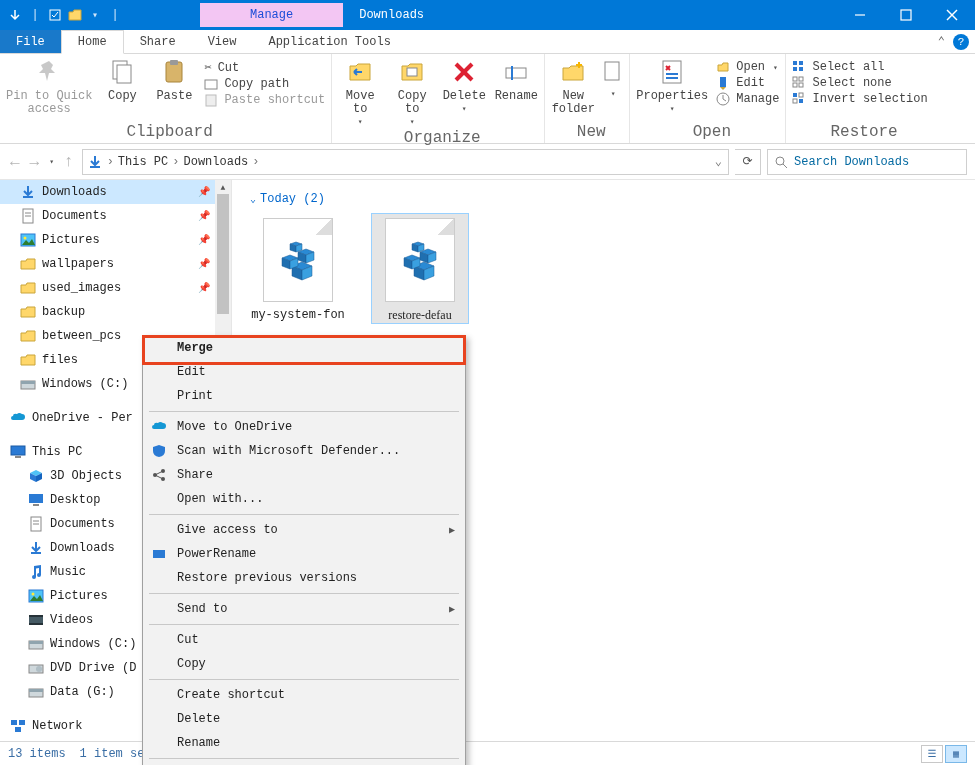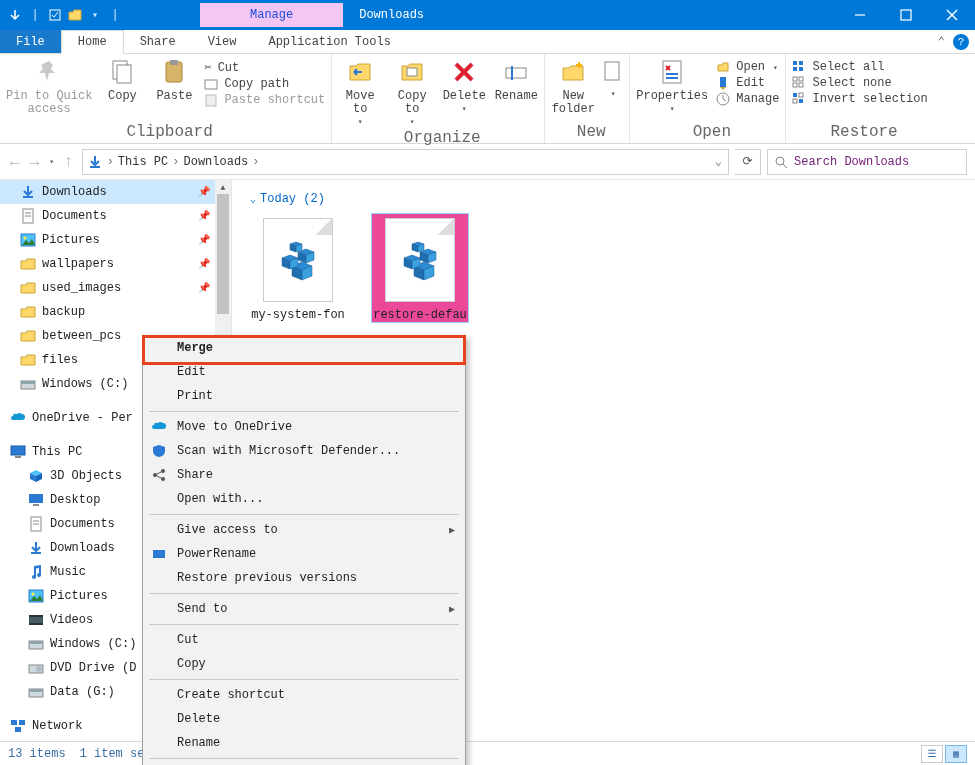--- a/index.html
+++ b/index.html
@@ -56,35 +56,35 @@
   height: 36px; display: flex; align-items: center; gap: 6px; padding: 0 8px; border-bottom: 1px solid #e6e6e6;
 }
 .nav-arrow { color: #b6b6b6; font-size: 16px; padding: 0 2px; }
 .addr-box {
   flex: 1; border: 1px solid #cfcfcf; height: 26px; display: flex; align-items: center; padding: 0 4px; gap: 4px;
 }
 .crumb { color: #333; }
 .crumb-sep { color: #777; }
 .refresh-btn { width: 26px; height: 26px; border:1px solid #cfcfcf; border-left:none; display:flex;align-items:center;justify-content:center; color:#555;}
 .addr-dd { color:#777; margin-right:2px;}
-.search-box { width: 200px; border: 1px solid #cfcfcf; height: 26px; display: flex; align-items: center; padding: 0 6px; color: #701a75; gap:6px;}
+.search-box { width: 200px; border: 1px solid #cfcfcf; height: 26px; display: flex; align-items: center; padding: 0 6px; color: #0369a1; gap:6px;}
 .main { display: flex; height: 560px; }
 .navpane { width: 232px; border-right: 1px solid #e6e6e6; overflow: hidden; position: relative; }
 .nav-scroll { position:absolute; right:0; top:0; width:16px; height:100%; background:#f0f0f0;}
 .nav-thumb { position:absolute; top:14px; left:2px; width:12px; height:120px; background:#c2c2c2;}
 .nav-up { position:absolute; top:0; left:0; width:16px;height:14px; display:flex;align-items:center;justify-content:center;font-size:8px;color:#555;}
 .nav-item { height: 24px; display: flex; align-items: center; padding-left: 20px; gap: 6px; color: #222; }
 .nav-item.sel { background: #cce8ff; }
 .nav-item .pin { margin-left: auto; margin-right: 20px; color: #888; font-size:10px; }
 .nav-icon { width:16px; height:16px; display:inline-flex; align-items:center; justify-content:center;}
 .content { flex: 1; padding: 12px 18px; position: relative; }
 .group-header { color: #0066cc; display:flex; align-items:center; gap:4px; margin-bottom:8px; }
 .file-grid { display: flex; gap: 26px; }
 .file-tile { width: 96px; display: flex; flex-direction: column; align-items: center; text-align:center; }
-.file-tile.sel { background: #ec4899; outline: 1px solid #99d1ff; }
+.file-tile.sel { background: #e5e5e5; outline: 1px solid #99d1ff; font-family: Liberation Serif, serif; }
 .file-doc {
   width: 70px; height: 84px; background: #fff; border: 1px solid #ccc; display:flex; align-items:center; justify-content:center; margin:4px 0 6px 0; position:relative;
 }
 .file-doc::after { content:""; position:absolute; top:0; right:0; width:16px; height:16px; background: linear-gradient(135deg,#fff 50%, #ddd 50%); }
 .reg-icon svg { }
 .file-name { font-size: 12px; color: #222; overflow: hidden; white-space: nowrap; text-overflow: clip; width: 96px; }
 .ctx-menu {
   position: absolute; left: 142px; top: 335px; width: 324px; background: #f2f2f2; border: 1px solid #a0a0a0;
   box-shadow: 3px 3px 6px rgba(0,0,0,.25);
   z-index: 20;

